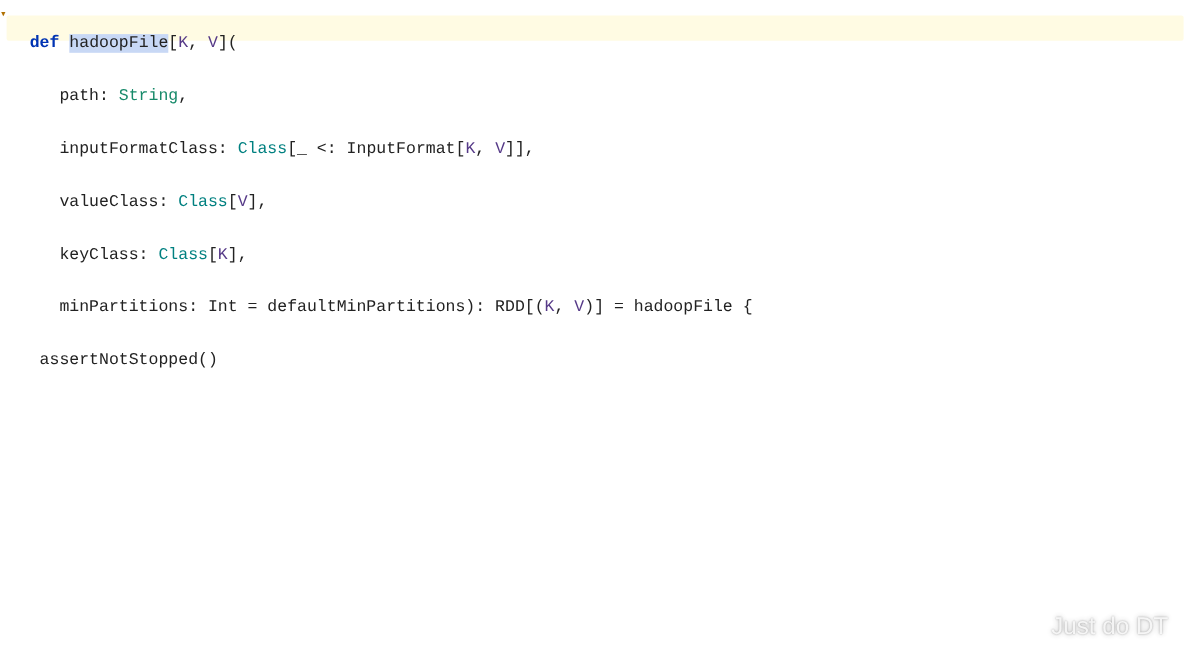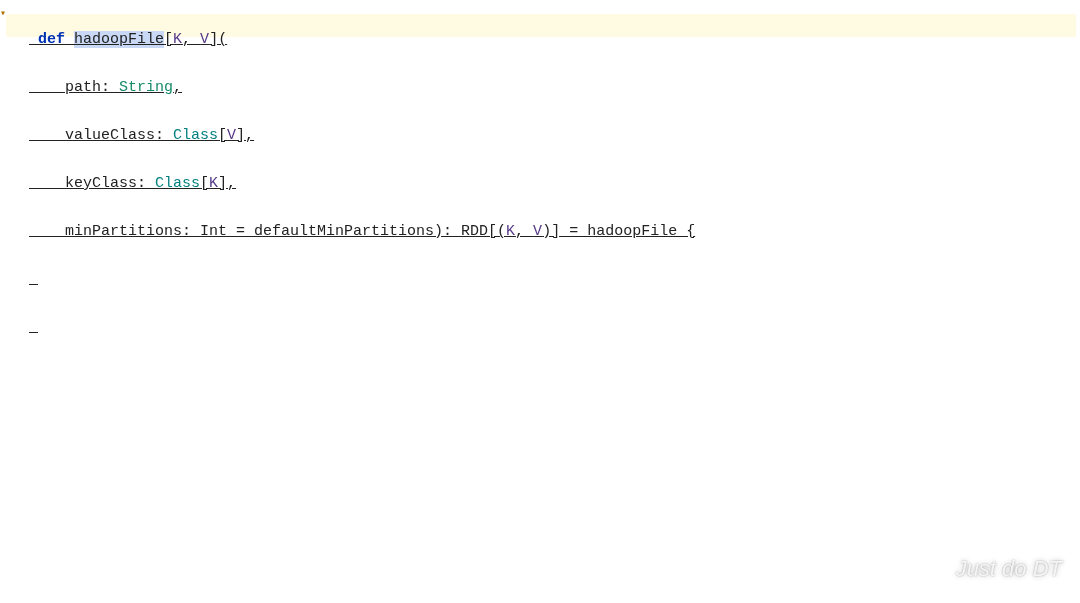--- a/index.html
+++ b/index.html
@@ -14,22 +14,21 @@
     line-height: 24px;
     color: #222;
     position: relative;
   }
   .code-area {
     position: absolute;
     left: 0;
     top: 0;
     right: 0;
     bottom: 0;
-    padding: 4px 0 0 15px;
-    text-decoration: underline;
+    padding: 4px 0 0 4px;
   }
   .first-line-bg {
     position: absolute;
     left: 6px;
     right: 4px;
     top: 14px;
     height: 23px;
     background: #fffbe3;
     border-radius: 2px;
   }
@@ -61,37 +60,38 @@
     right: 18px;
     bottom: 22px;
     color: rgba(255,255,255,0.85);
     text-shadow: 0 0 6px rgba(0,0,0,0.3), 0 0 2px rgba(0,0,0,0.4);
     font-family: "Microsoft YaHei", Arial, sans-serif;
     font-size: 22px;
     display: flex;
     align-items: center;
     gap: 6px;
     opacity: 0.85;
-    font-style: italic;
   }
   .watermark svg { width: 26px; height: 22px; opacity: 0.85; }
 </style>
 </head>
 <body>
 
 <div class="code-area">
   <div class="first-line-bg"></div>
   <div class="gutter-icon">▾</div>
 
   <div class="code">
 <div class="line"> <span class="kw">def</span> <span class="sel">hadoopFile</span><span>[</span><span class="typ">K</span><span>, </span><span class="typ">V</span><span>](</span></div>
 <div class="line"><span>    path: </span><span class="str">String</span><span>,</span></div>
+<div class="line"><span>    inputFormatClass: </span><span class="cls">Class</span><span>[_ &lt;: InputFormat[</span><span class="typ">K</span><span>, </span><span class="typ">V</span><span>]],</span></div>
 <div class="line"><span>    valueClass: </span><span class="cls">Class</span><span>[</span><span class="typ">V</span><span>],</span></div>
 <div class="line"><span>    keyClass: </span><span class="cls">Class</span><span>[</span><span class="typ">K</span><span>],</span></div>
 <div class="line"><span>    minPartitions: Int = defaultMinPartitions): RDD[(</span><span class="typ">K</span><span>, </span><span class="typ">V</span><span>)] = hadoopFile {</span></div>
+<div class="line"><span>  assertNotStopped()</span></div>
 <div class="line"> </div>
 <div class="line"> </div>
 
 
 
 
 
 
 
 

